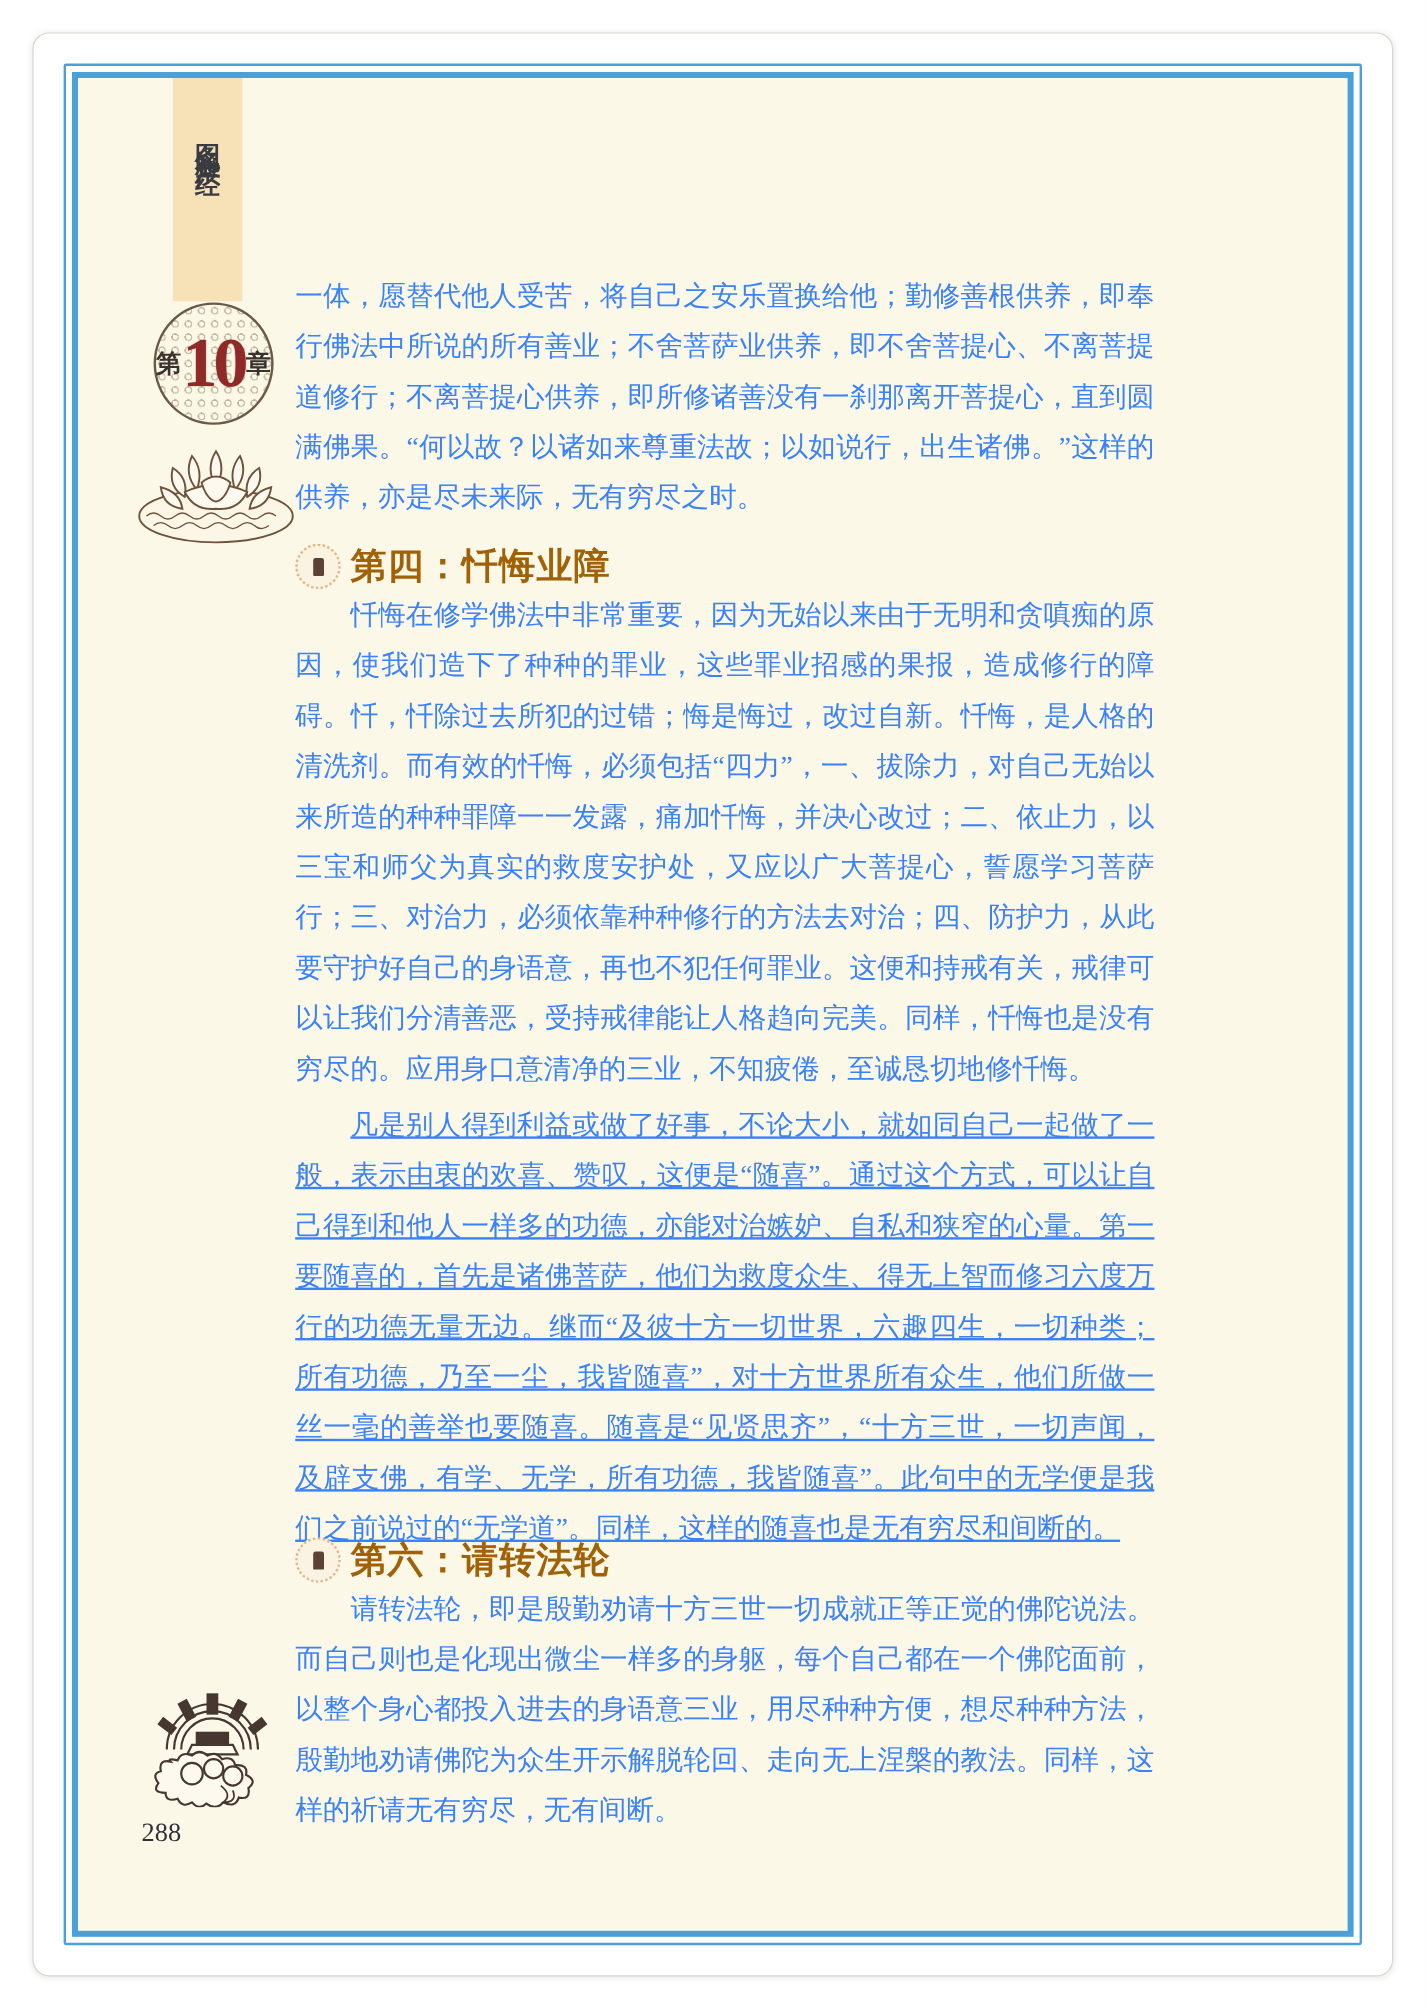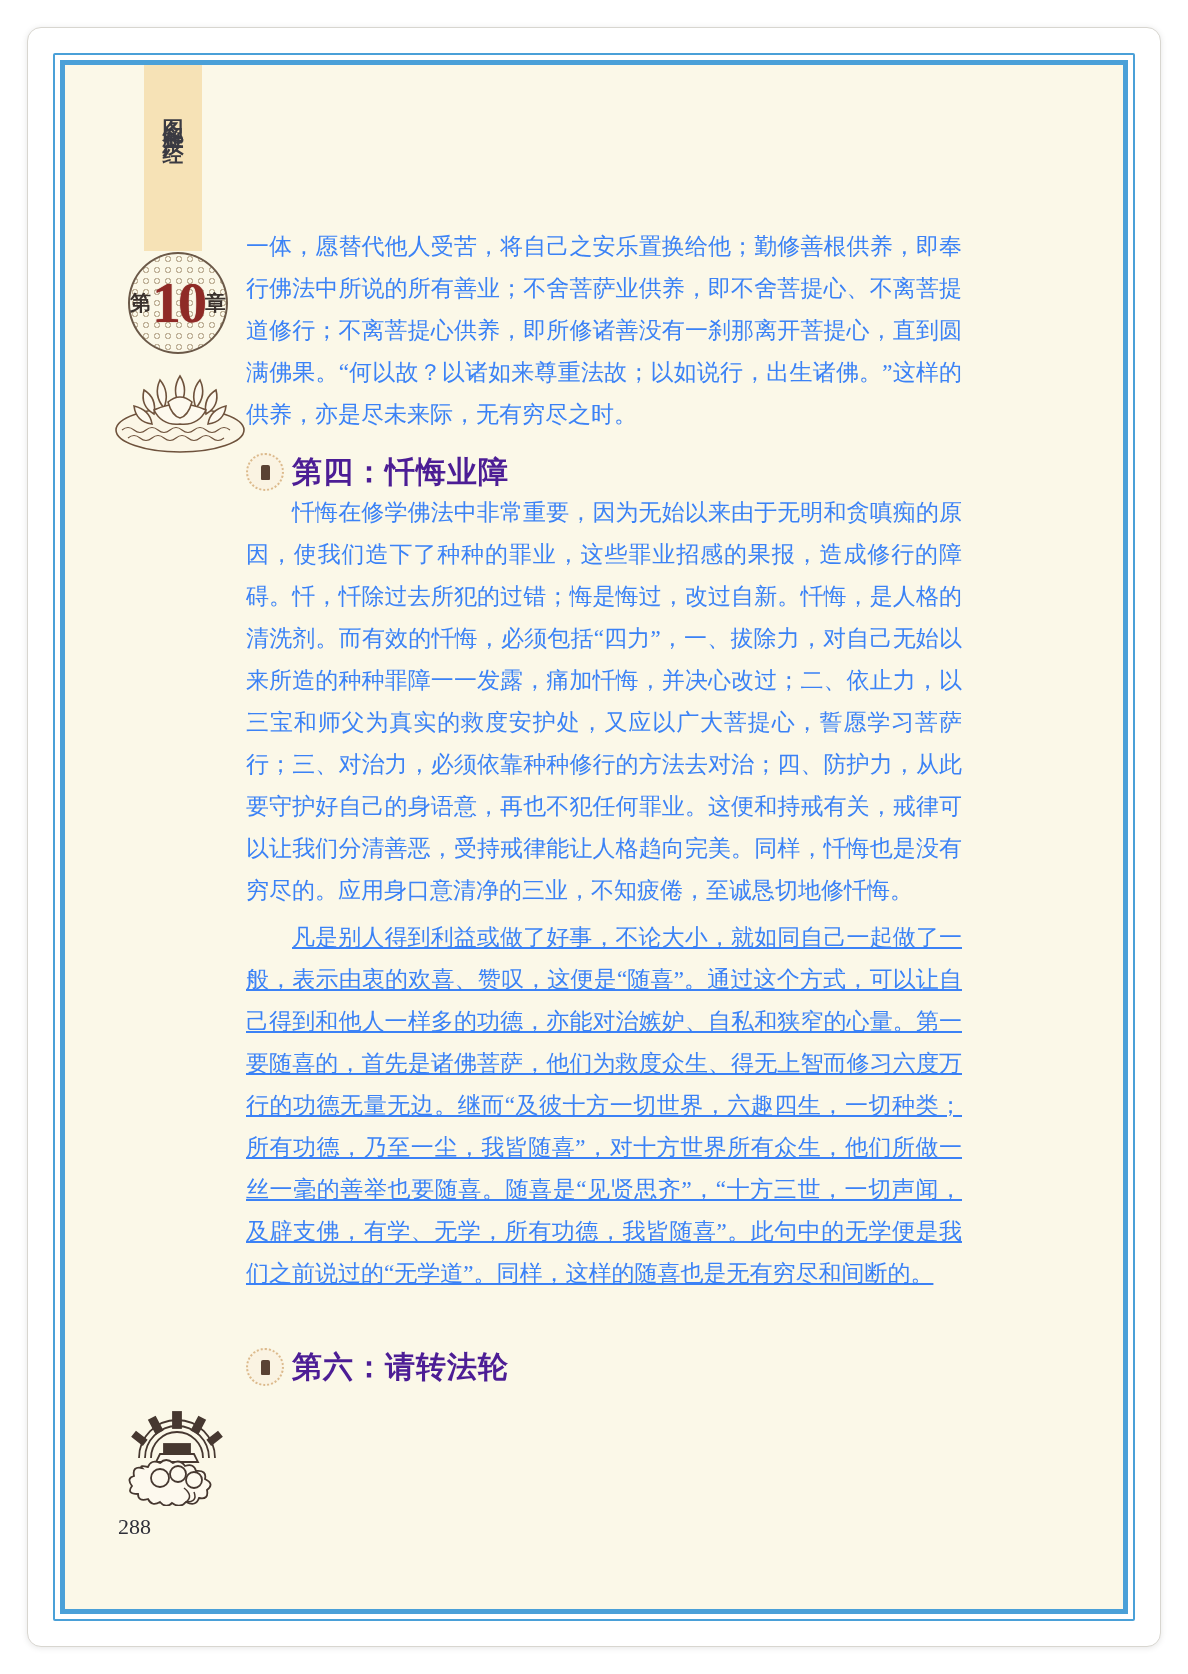--- a/index.html
+++ b/index.html
@@ -56,37 +56,37 @@
   .col { position: absolute; left: 218px; width: 716px; }
   .body-text {
     font-size: 23px; line-height: 42px; color: #3b82f6;
     text-align: justify; text-justify: inter-character;
     font-family: "Liberation Serif", "DejaVu Serif", serif;
   }
   .indent { text-indent: 2em; }
 
   .section-heading { display: flex; align-items: center; height: 40px; }
   .section-heading .h-text {
-    font-size: 30px; font-weight: bold; color: #4c1d95;
+    font-size: 30px; font-weight: bold; color: #a16207;
     font-family: "Liberation Sans", "DejaVu Sans", sans-serif;
     letter-spacing: 1px; margin-left: 8px;
   }
   .seal {
     width: 38px; height: 38px; border-radius: 50%; flex: 0 0 38px;
     border: 2px dotted #dcba8c; background: #faf3e2;
     display: flex; align-items: center; justify-content: center;
   }
   .seal .seal-core { width: 9px; height: 15px; background: #5a4234; border-radius: 2px 2px 1px 1px; }
 
   .i1 { top: 198px; }
   .h-a { position: absolute; left: 218px; top: 424px; }
   .b-a { top: 464px; }
   .h-b { position: absolute; left: 218px; top: 840px; }
   .b-b { top: 889px; text-decoration: underline; }
-  .h-c { position: absolute; left: 218px; top: 1319px; }
+  .h-c { position: absolute; left: 218px; top: 1252px; }
   .b-c { top: 1292px; }
 </style>
 </head>
 <body>
 
 <div class="page">
   <div class="card">
     <div class="frame-thin"></div>
     <div class="frame-thick"></div>
 
@@ -154,14 +154,15 @@
     <div class="col body-text indent b-a">忏悔在修学佛法中非常重要，因为无始以来由于无明和贪嗔痴的原因，使我们造下了种种的罪业，这些罪业招感的果报，造成修行的障碍。忏，忏除过去所犯的过错；悔是悔过，改过自新。忏悔，是人格的清洗剂。而有效的忏悔，必须包括“四力”，一、拔除力，对自己无始以来所造的种种罪障一一发露，痛加忏悔，并决心改过；二、依止力，以三宝和师父为真实的救度安护处，又应以广大菩提心，誓愿学习菩萨行；三、对治力，必须依靠种种修行的方法去对治；四、防护力，从此要守护好自己的身语意，再也不犯任何罪业。这便和持戒有关，戒律可以让我们分清善恶，受持戒律能让人格趋向完美。同样，忏悔也是没有穷尽的。应用身口意清净的三业，不知疲倦，至诚恳切地修忏悔。</div>
 
     <div class="col body-text indent b-b">凡是别人得到利益或做了好事，不论大小，就如同自己一起做了一般，表示由衷的欢喜、赞叹，这便是“随喜”。通过这个方式，可以让自己得到和他人一样多的功德，亦能对治嫉妒、自私和狭窄的心量。第一要随喜的，首先是诸佛菩萨，他们为救度众生、得无上智而修习六度万行的功德无量无边。继而“及彼十方一切世界，六趣四生，一切种类；所有功德，乃至一尘，我皆随喜”，对十方世界所有众生，他们所做一丝一毫的善举也要随喜。随喜是“见贤思齐”，“十方三世，一切声闻，及辟支佛，有学、无学，所有功德，我皆随喜”。此句中的无学便是我们之前说过的“无学道”。同样，这样的随喜也是无有穷尽和间断的。</div>
 
     <div class="section-heading h-c">
       <span class="seal">
           <span class="seal-core"></span>
         </span>
       <span class="h-text">第六：请转法轮</span>
     </div>
+    <div class="col body-text indent b-c">请转法轮，即是殷勤劝请十方三世一切成就正等正觉的佛陀说法。而自己则也是化现出微尘一样多的身躯，每个自己都在一个佛陀面前，以整个身心都投入进去的身语意三业，用尽种种方便，想尽种种方法，殷勤地劝请佛陀为众生开示解脱轮回、走向无上涅槃的教法。同样，这样的祈请无有穷尽，无有间断。</div>
   </div>
 </div>
 
 </body></html>

